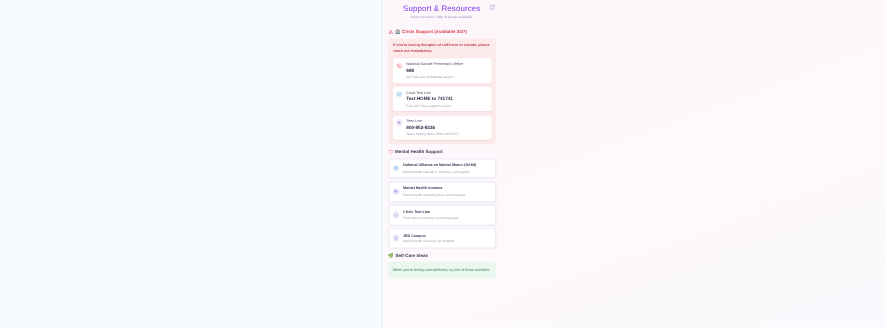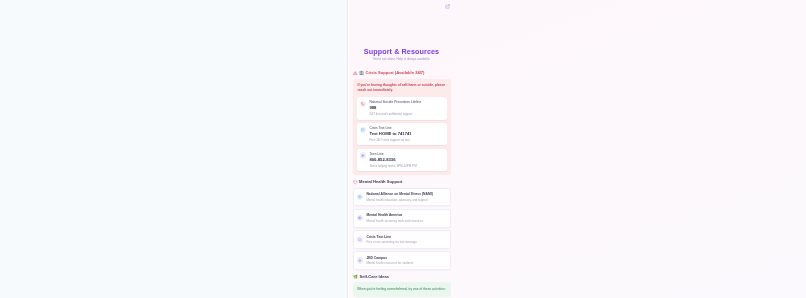--- a/index.html
+++ b/index.html
@@ -43,25 +43,24 @@
   }
 
   
   .panel-header {
     position: relative;
     padding: 3px 0 4px 0;
     text-align: center;
   }
   .panel-title {
     font-size: 7.2px;
-    font-weight: bold;
+    font-weight: normal;
     color: #7c3aed;
     letter-spacing: 0.1px;
     line-height: 10px;
-    margin-top: 44px;
   }
   .panel-subtitle {
     font-size: 3.1px;
     color: #a78bb8;
     line-height: 6px;
     margin-top: -1px;
   }
   .close-btn {
     position: absolute;
     right: 3px; top: 3px;

